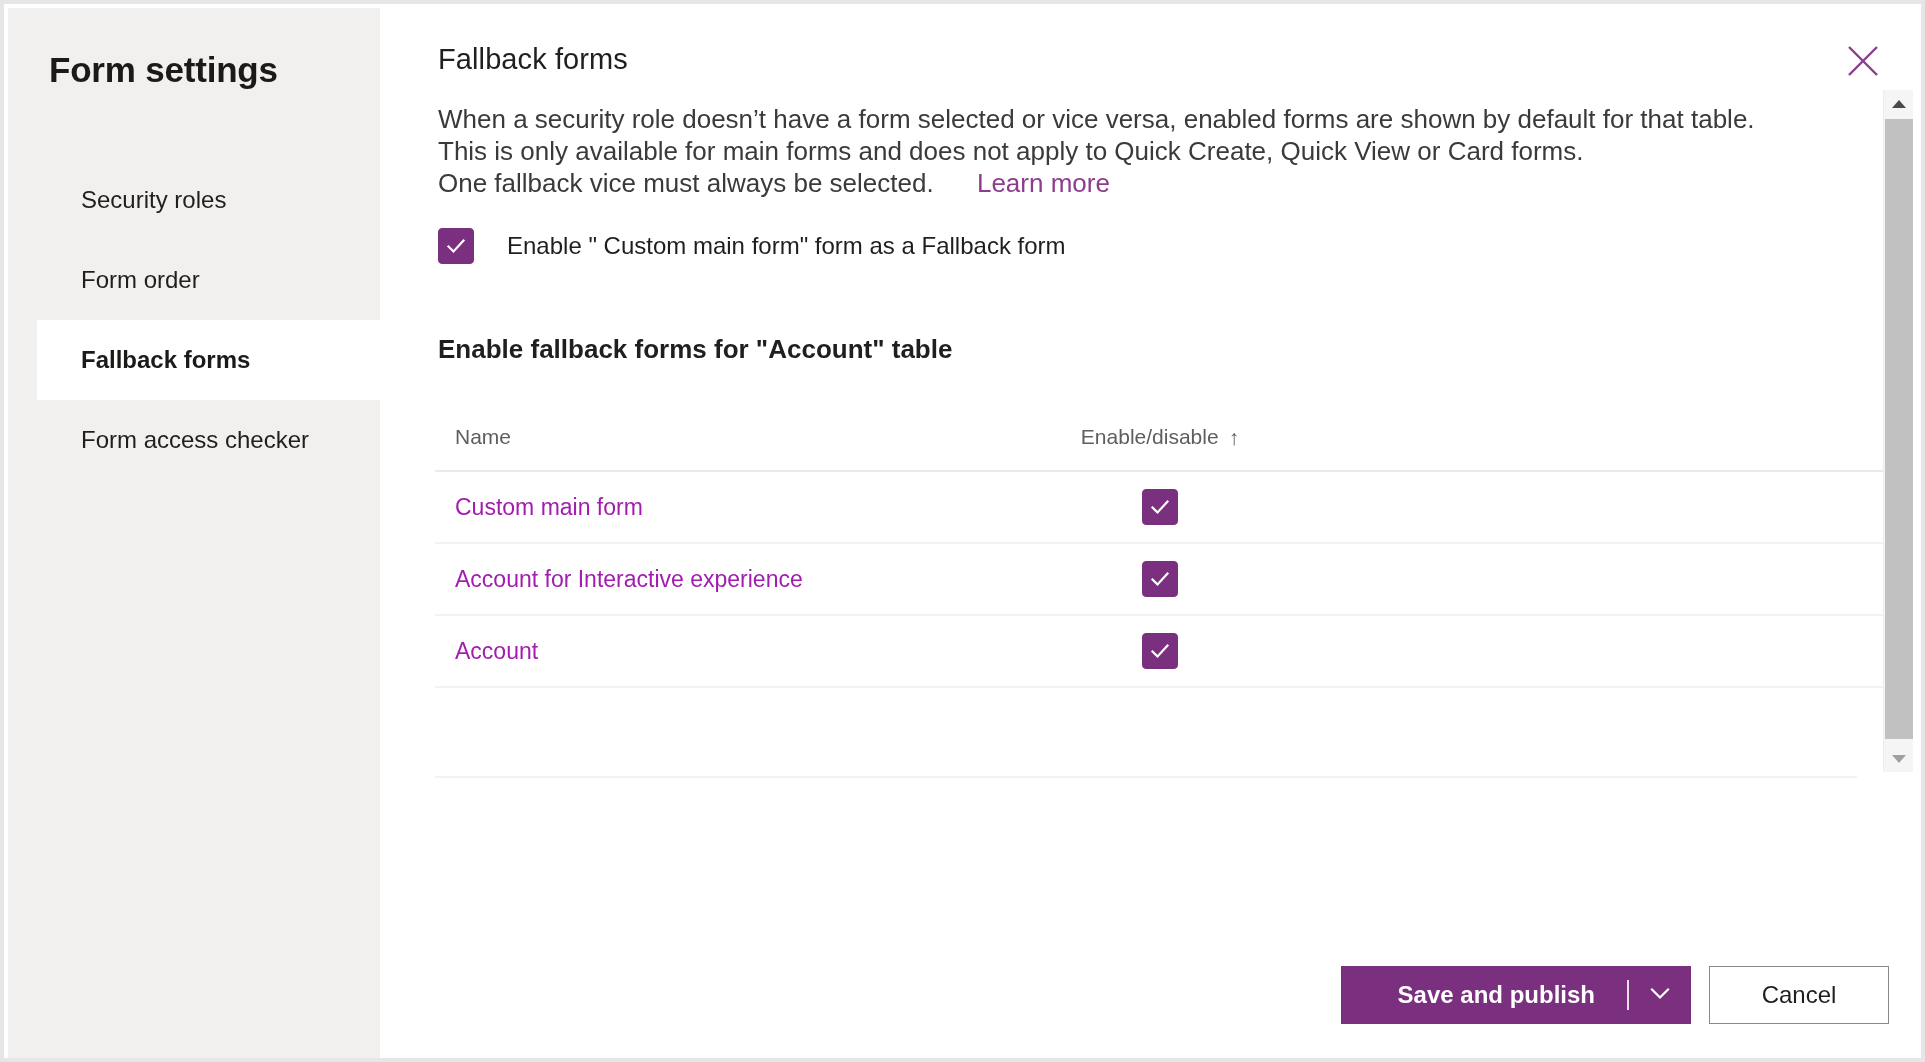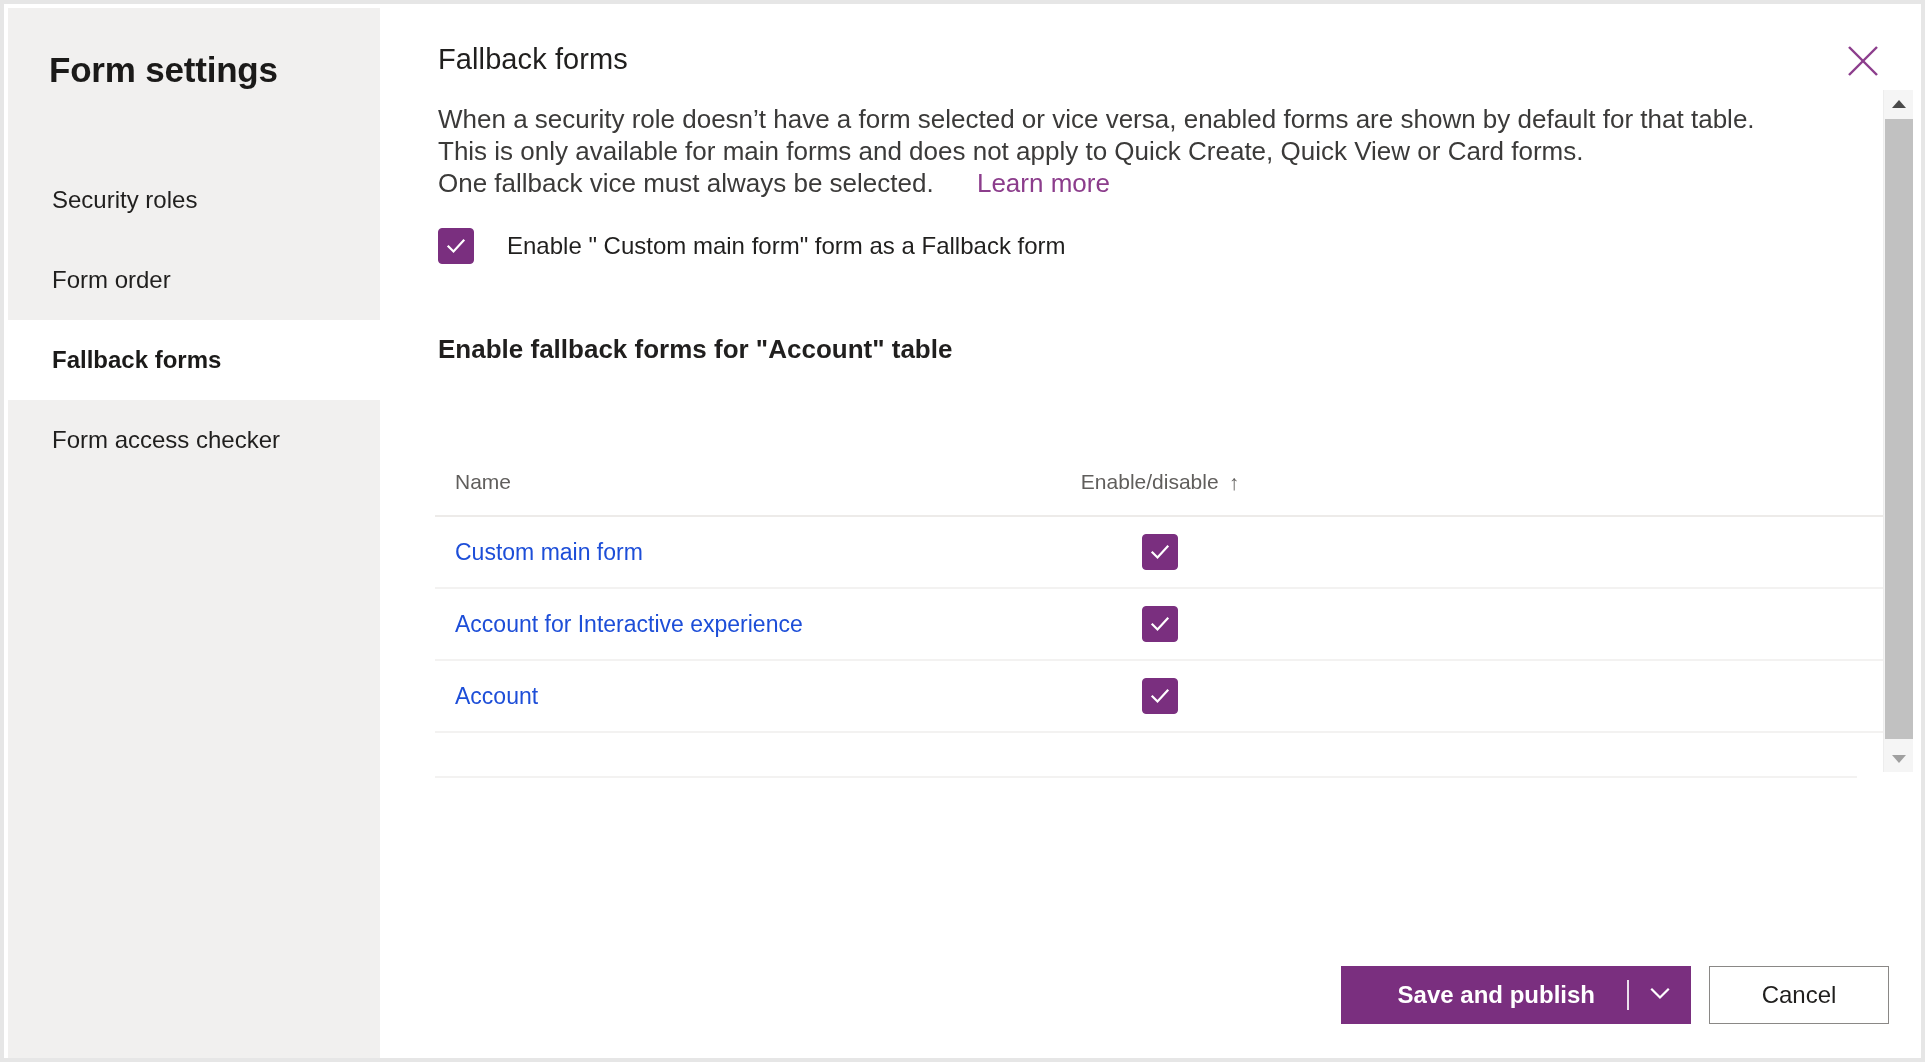--- a/index.html
+++ b/index.html
@@ -52,20 +52,21 @@
     position: relative;
     height: 80px;
     display: flex;
     align-items: center;
     padding-left: 44px;
     box-sizing: border-box;
     font-size: 24px;
     color: #201f1e;
     cursor: pointer;
     white-space: nowrap;
+    margin-left: 29px;
   }
   .nav-item.selected {
     background: #ffffff;
     font-weight: 700;
     color: #1b1a19;
   }
 
   
   .content {
     position: absolute;
@@ -164,21 +165,21 @@
     font-size: 26px;
     font-weight: 600;
     color: #201f1e;
     white-space: nowrap;
   }
 
   
   .table {
     position: absolute;
     left: 38px;
-    top: 441px;
+    top: 396px;
     width: 1455px;
   }
   .tbl-head {
     display: flex;
     align-items: center;
     height: 66px;
     border-bottom: 2px solid #edebe9;
     padding: 0 0 0 0;
   }
   .col-name {
@@ -209,21 +210,21 @@
     align-items: center;
     height: 70px;
     border-bottom: 2px solid #f3f2f1;
     cursor: pointer;
   }
   .cell-name {
     width: 610px;
     padding-left: 20px;
     box-sizing: border-box;
     font-size: 23px;
-    color: #1d4ed8;
+    color: #a21caf;
     white-space: nowrap;
   }
   .cell-cb {
     flex: none;
     width: 230px;
     display: flex;
     align-items: center;
     justify-content: center;
   }
 

